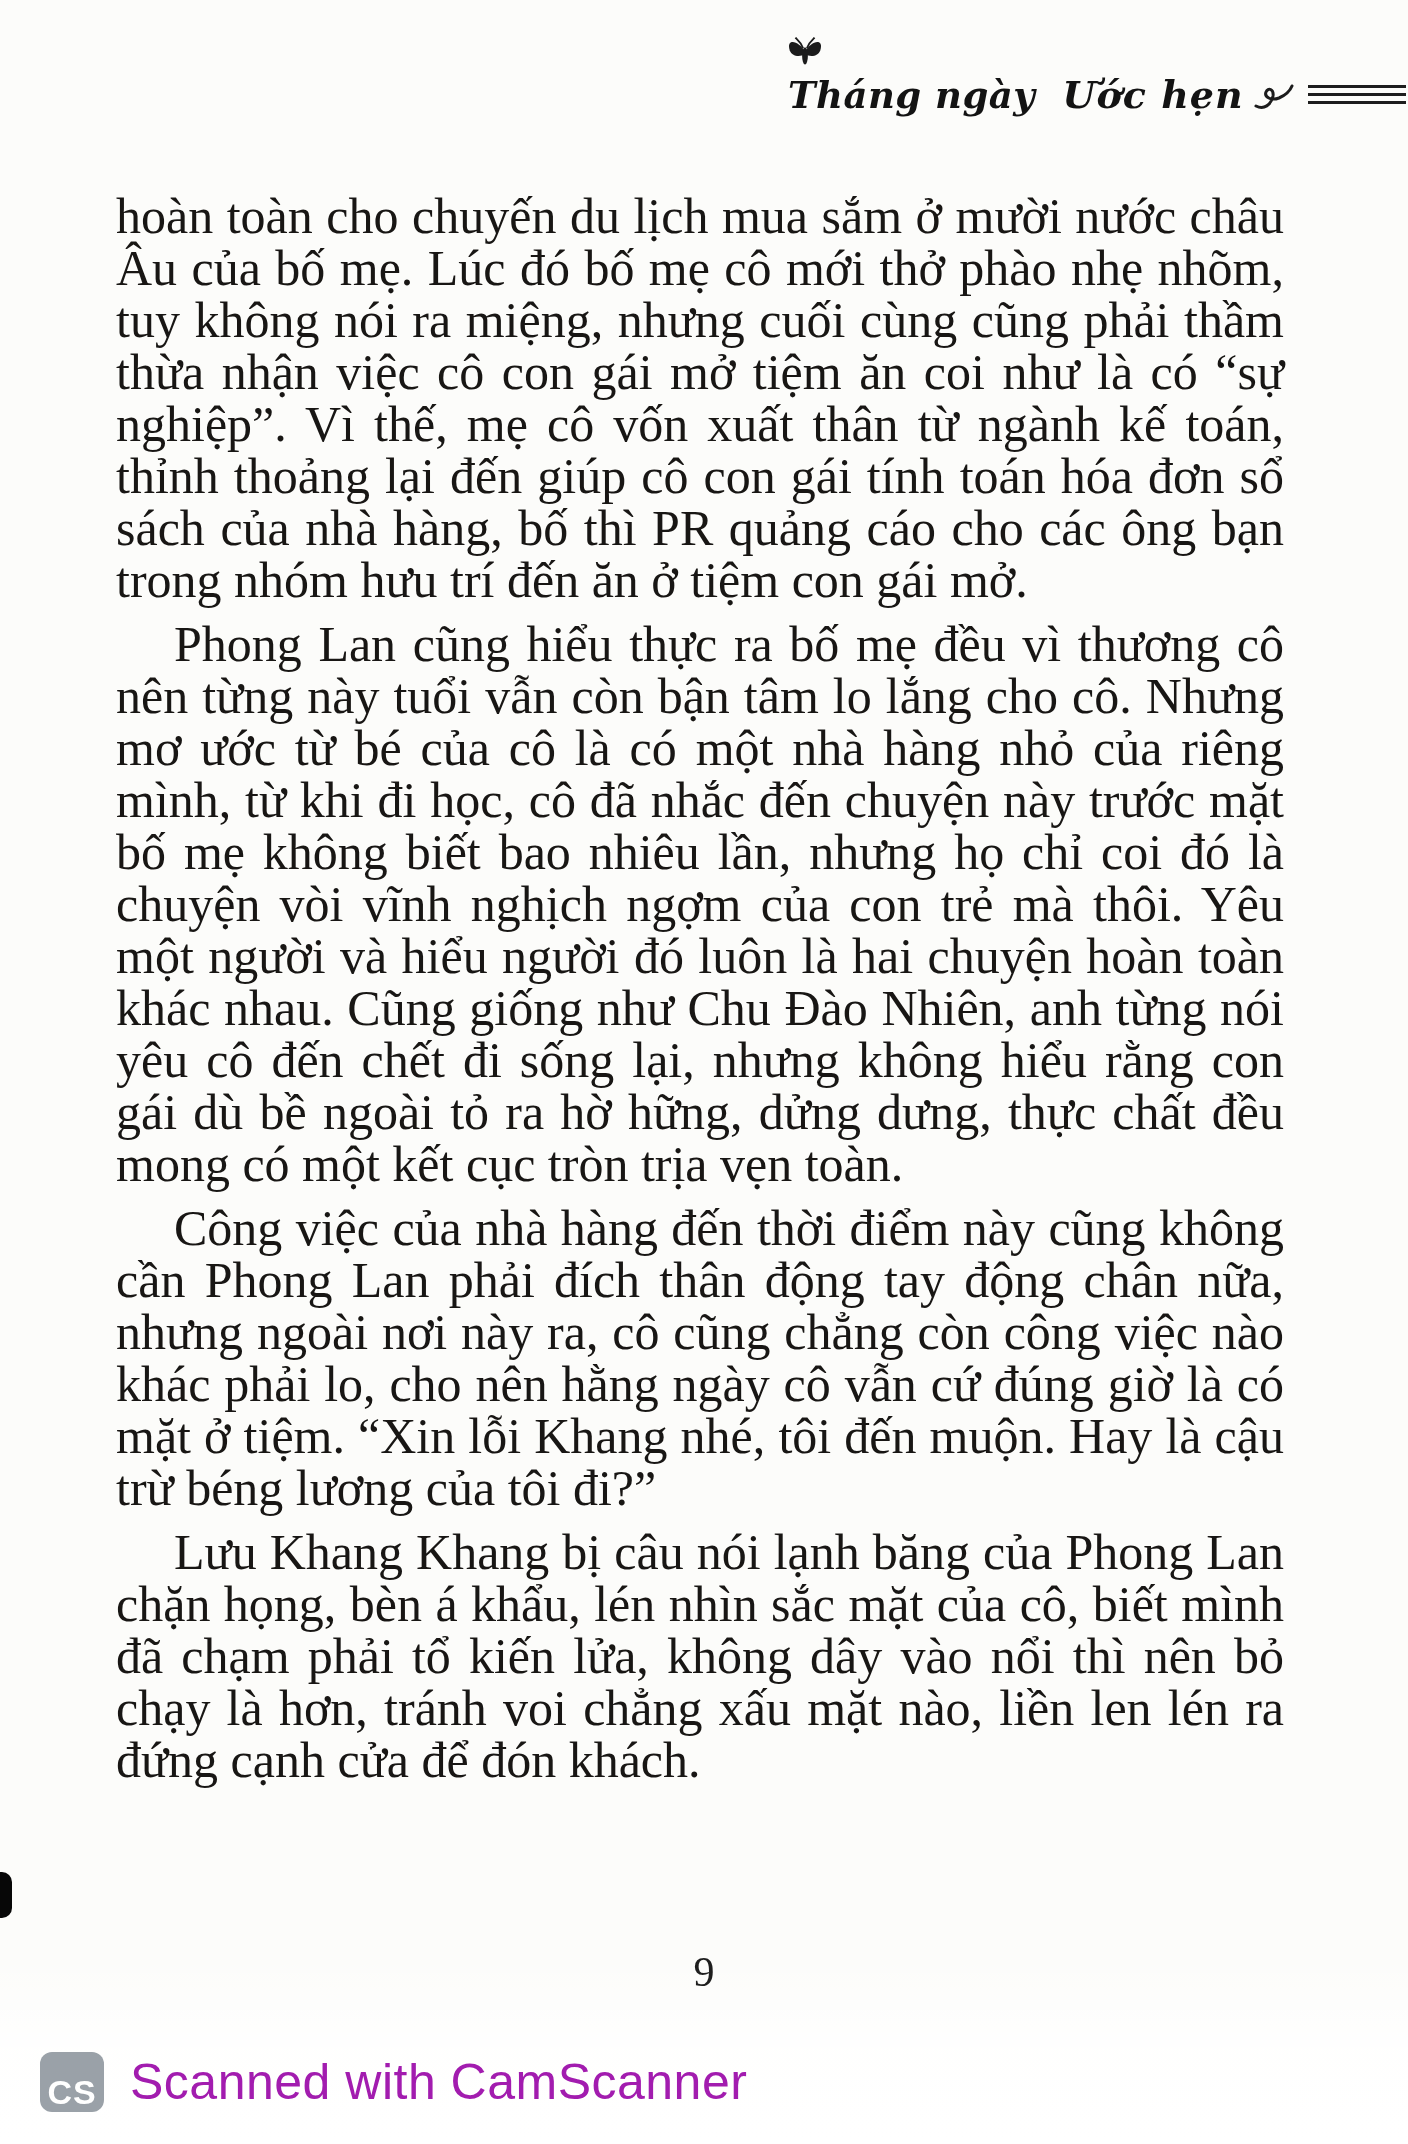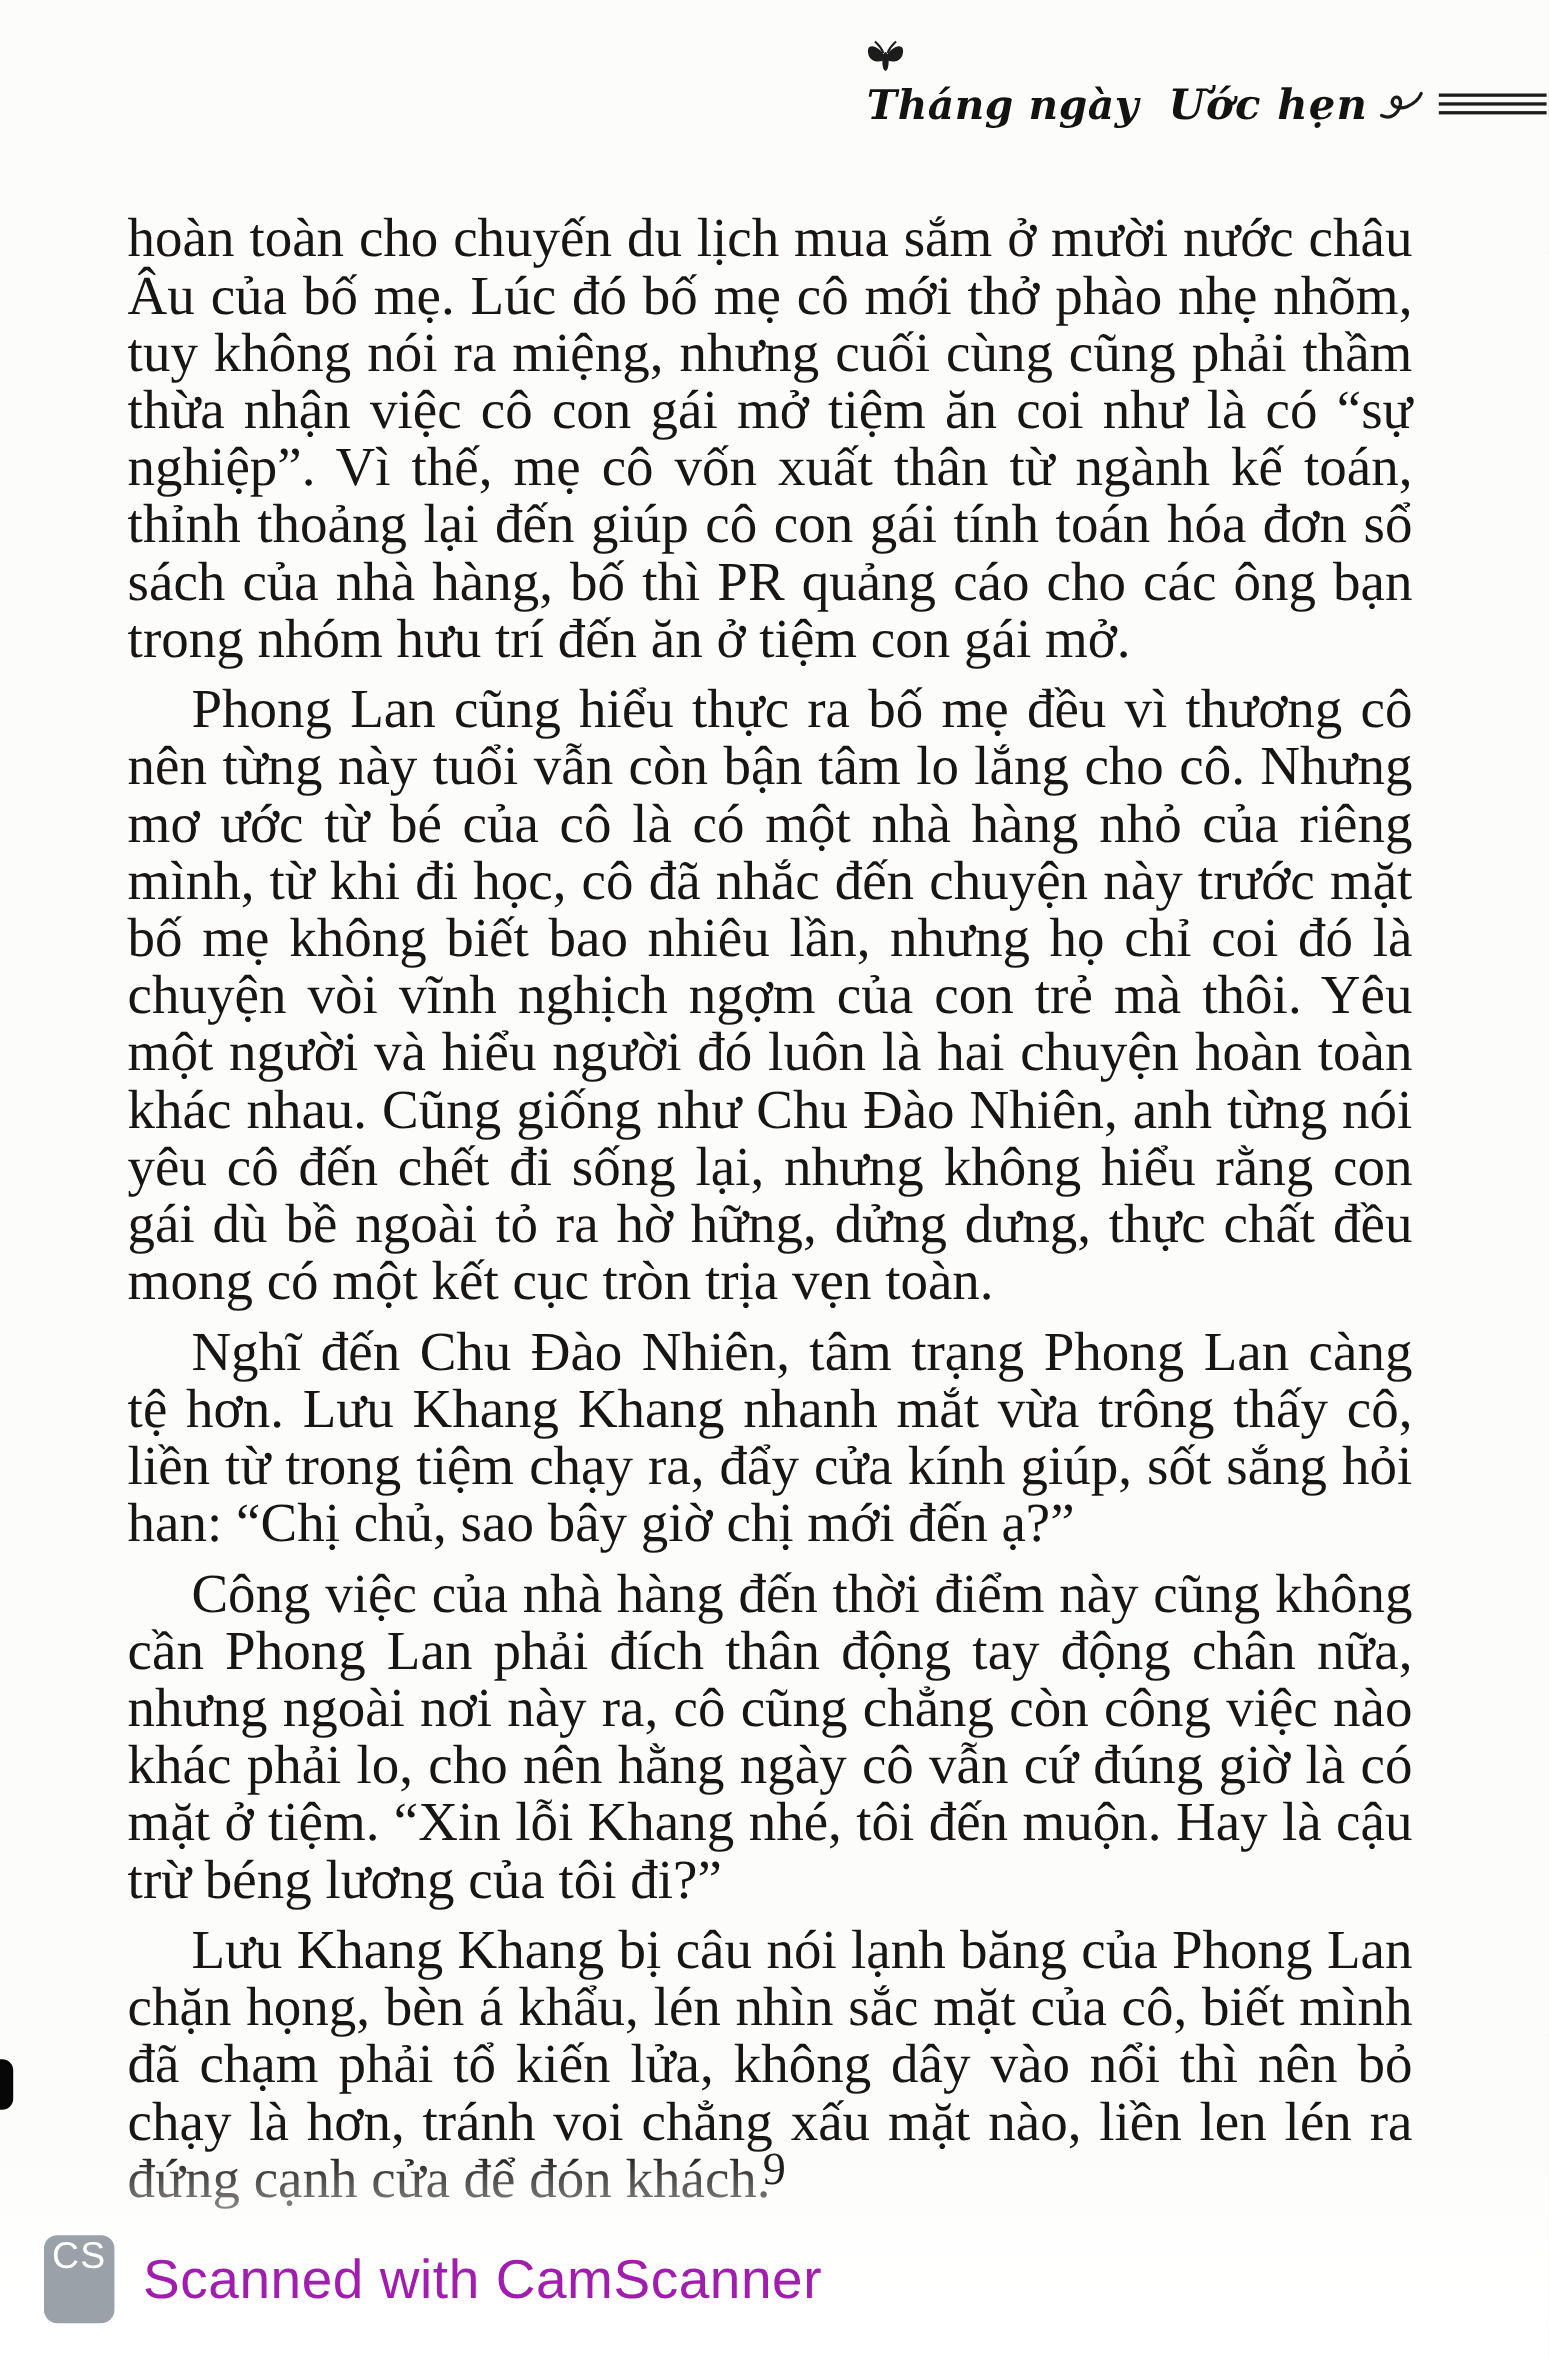--- a/index.html
+++ b/index.html
@@ -62,24 +62,24 @@
     text-align: center;
     font-size: 42px; color: #1e1e1e;
     z-index: 3;
   }
   .watermark {
     position: absolute; left: 40px; bottom: 32px;
     display: flex; align-items: center; gap: 26px;
     z-index: 2;
   }
   .cs-logo {
-    width: 64px; height: 80px; border-radius: 12px;
+    width: 64px; height: 60px; border-radius: 12px;
     background: #9aa1a8; color: #ffffff;
-    font-family: "Liberation Sans", sans-serif; font-weight: normal; font-size: 34px;
-    display: flex; align-items: flex-start; justify-content: center;
+    font-family: "Liberation Sans", sans-serif; font-weight: bold; font-size: 34px;
+    display: flex; align-items: flex-end; justify-content: center;
     letter-spacing: 1px;
   }
   .wm-text {
     font-family: "Liberation Sans", sans-serif;
     font-size: 50px; color: #a21caf; letter-spacing: 0.5px;
   }
   .edge-mark {
     position: absolute; left: 0; top: 1872px;
     width: 12px; height: 46px;
     background: #070707;
@@ -116,21 +116,20 @@
     <div class="header-rules">
       <div class="rule"></div>
       <div class="rule"></div>
       <div class="rule"></div>
     </div>
   </header>
 
   <main class="page-body">
     <p class="para first">hoàn toàn cho chuyến du lịch mua sắm ở mười nước châu Âu của bố mẹ. Lúc đó bố mẹ cô mới thở phào nhẹ nhõm, tuy không nói ra miệng, nhưng cuối cùng cũng phải thầm thừa nhận việc cô con gái mở tiệm ăn coi như là có “sự nghiệp”. Vì thế, mẹ cô vốn xuất thân từ ngành kế toán, thỉnh thoảng lại đến giúp cô con gái tính toán hóa đơn sổ sách của nhà hàng, bố thì PR quảng cáo cho các ông bạn trong nhóm hưu trí đến ăn ở tiệm con gái mở.</p>
     <p class="para">Phong Lan cũng hiểu thực ra bố mẹ đều vì thương cô nên từng này tuổi vẫn còn bận tâm lo lắng cho cô. Nhưng mơ ước từ bé của cô là có một nhà hàng nhỏ của riêng mình, từ khi đi học, cô đã nhắc đến chuyện này trước mặt bố mẹ không biết bao nhiêu lần, nhưng họ chỉ coi đó là chuyện vòi vĩnh nghịch ngợm của con trẻ mà thôi. Yêu một người và hiểu người đó luôn là hai chuyện hoàn toàn khác nhau. Cũng giống như Chu Đào Nhiên, anh từng nói yêu cô đến chết đi sống lại, nhưng không hiểu rằng con gái dù bề ngoài tỏ ra hờ hững, dửng dưng, thực chất đều mong có một kết cục tròn trịa vẹn toàn.</p>
-    <p class="para">Nghĩ đến Chu Đào Nhiên, tâm trạng Phong Lan càng tệ hơn. Lưu Khang Khang nhanh mắt vừa trông thấy cô, liền từ trong tiệm chạy ra, đẩy cửa kính giúp, sốt sắng hỏi han: “Chị chủ, sao bây giờ chị mới đến ạ?”</p>
     <p class="para">Công việc của nhà hàng đến thời điểm này cũng không cần Phong Lan phải đích thân động tay động chân nữa, nhưng ngoài nơi này ra, cô cũng chẳng còn công việc nào khác phải lo, cho nên hằng ngày cô vẫn cứ đúng giờ là có mặt ở tiệm. “Xin lỗi Khang nhé, tôi đến muộn. Hay là cậu trừ béng lương của tôi đi?”</p>
     <p class="para">Lưu Khang Khang bị câu nói lạnh băng của Phong Lan chặn họng, bèn á khẩu, lén nhìn sắc mặt của cô, biết mình đã chạm phải tổ kiến lửa, không dây vào nổi thì nên bỏ chạy là hơn, tránh voi chẳng xấu mặt nào, liền len lén ra đứng cạnh cửa để đón khách.</p>
   </main>
 
   <div class="edge-mark"></div>
 
   <div class="footer-fade"></div>
 
   <div class="page-number">9</div>
 

